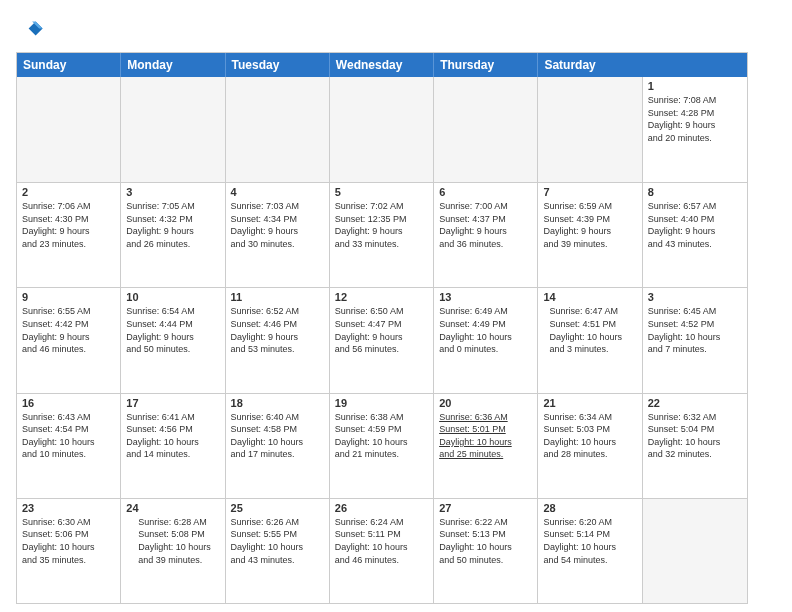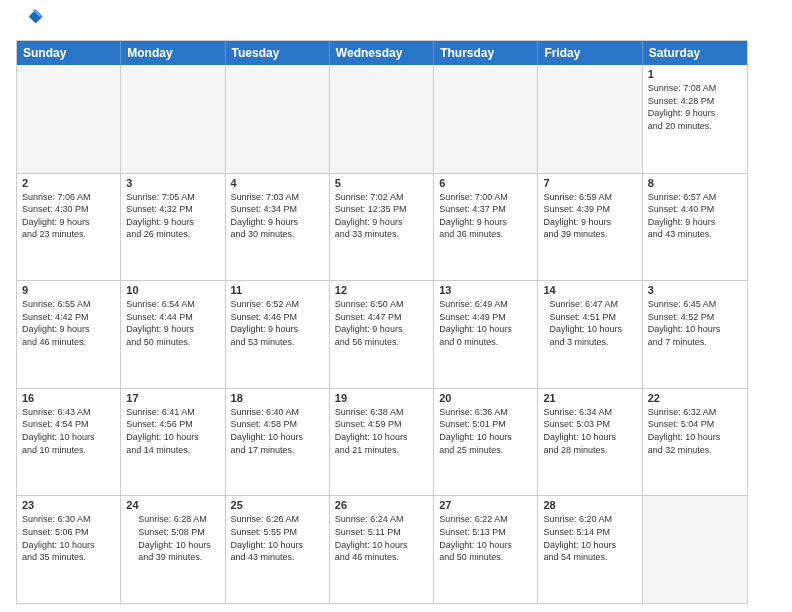--- a/index.html
+++ b/index.html
@@ -6,21 +6,21 @@
     body {
       font-family: Arial, sans-serif;
       background: #fff;
       width: 792px;
       height: 612px;
       overflow: hidden;
     }
     .page {
       width: 764px;
       height: 612px;
-      padding: 4px 16px 8px 16px;
+      padding: 16px 16px 8px 16px;
       display: flex;
       flex-direction: column;
     }
     .header {
       display: flex;
       align-items: flex-start;
       justify-content: space-between;
       margin-bottom: 8px;
     }
     .logo {
@@ -141,21 +141,20 @@
     </div>
   </div>
 
   <div class="calendar">
     <div class="cal-header">
     <div class="cal-header-cell">Sunday</div>
         <div class="cal-header-cell">Monday</div>
         <div class="cal-header-cell">Tuesday</div>
         <div class="cal-header-cell">Wednesday</div>
         <div class="cal-header-cell">Thursday</div>
-        <div class="cal-header-cell">Friday</div>
         <div class="cal-header-cell">Saturday</div>
       </div>
     <div class="cal-body">
     <div class="cal-week">
           <div class="cal-cell empty"></div>
           <div class="cal-cell empty"></div>
           <div class="cal-cell empty"></div>
           <div class="cal-cell empty"></div>
           <div class="cal-cell empty"></div>
           <div class="cal-cell empty"></div>
@@ -293,21 +292,21 @@
           </div>
           <div class="cal-cell">
             <div class="day-number">19</div>
             <div class="day-info" style="white-space: pre-line;">Sunrise: 6:38 AM
 Sunset: 4:59 PM
 Daylight: 10 hours
 and 21 minutes.</div>
           </div>
           <div class="cal-cell">
             <div class="day-number">20</div>
-            <div class="day-info" style="white-space: pre-line;">Sunrise: 6:36 AM
+            <div class="day-info" style="white-space: pre-line; text-decoration: underline;">Sunrise: 6:36 AM
 Sunset: 5:01 PM
 Daylight: 10 hours
 and 25 minutes.</div>
           </div>
           <div class="cal-cell">
             <div class="day-number">21</div>
             <div class="day-info" style="white-space: pre-line;">Sunrise: 6:34 AM
 Sunset: 5:03 PM
 Daylight: 10 hours
 and 28 minutes.</div>

